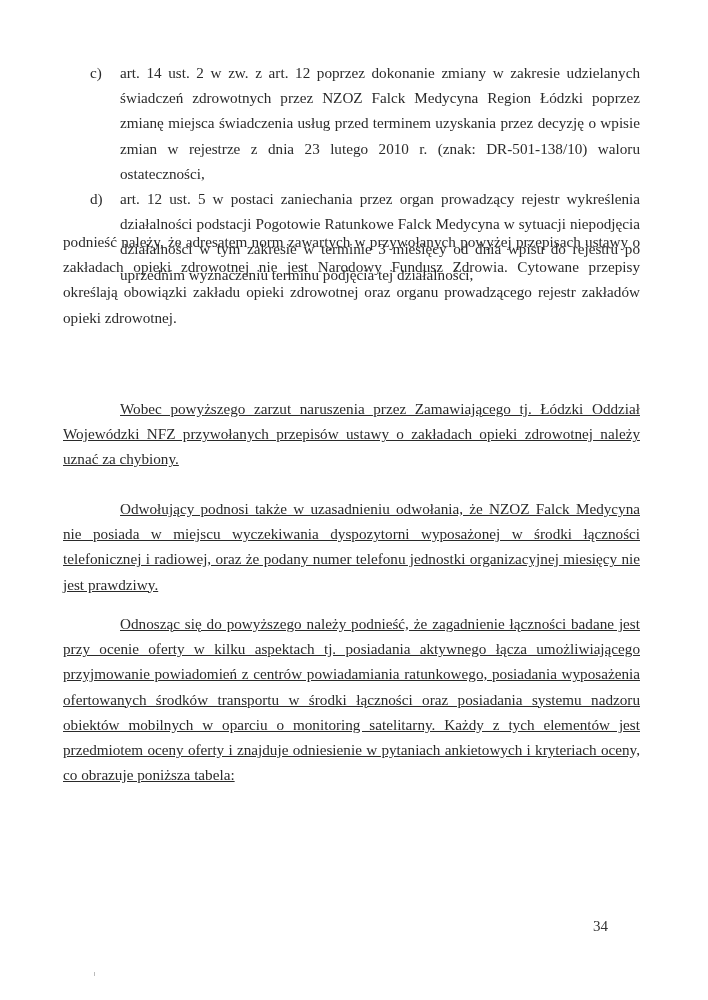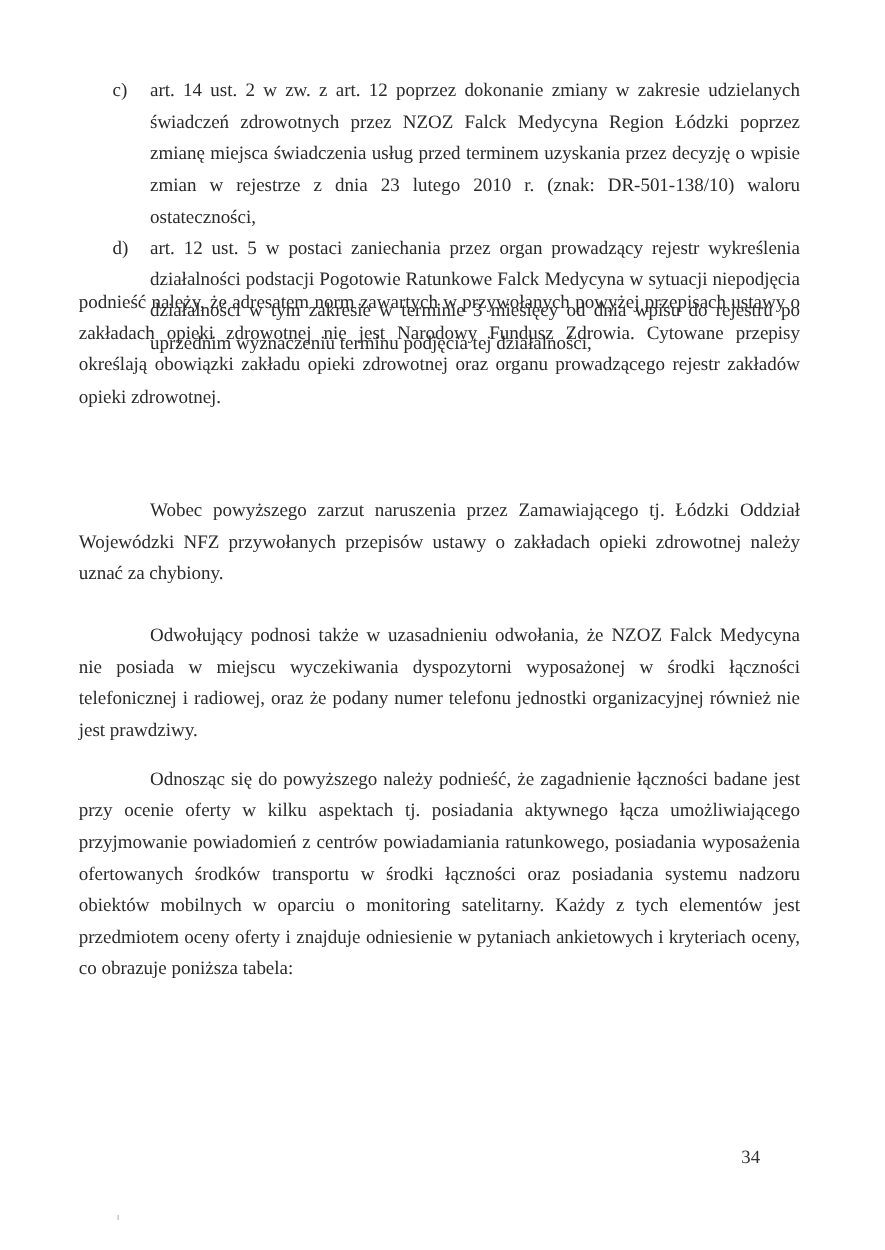--- a/index.html
+++ b/index.html
@@ -5,21 +5,21 @@
   html, body { margin: 0; padding: 0; background: #ffffff; }
   body { width: 708px; height: 1000px; position: relative; overflow: hidden;
          font-family: "Liberation Serif", "DejaVu Serif", serif; color: #2a2a2a; }
   .page { position: absolute; left: 0; top: 0; width: 708px; height: 1000px; }
   .list { position: absolute; left: 90px; width: 550px; top: 60px; }
   .list-item { position: relative; padding-left: 30px; font-size: 15.2px; line-height: 25.2px;
                text-align: justify; }
   .list-item .marker { position: absolute; left: 0; top: 0; }
   .para { position: absolute; left: 63px; width: 577px; font-size: 15.2px; line-height: 25.2px;
           text-align: justify; }
-  .para.indent { text-indent: 57px; }
+  .para.indent { text-indent: 57px; text-decoration: underline; }
   .page-number { position: absolute; left: 593px; top: 918px; font-size: 15px; color: #333; }
   .scan-mark { position: absolute; left: 94px; top: 972px; width: 1px; height: 4px; background: #bbb; }
 </style>
 </head>
 <body>
 
 <div class="page">
 
   <div class="list">
     <div class="list-item">
@@ -29,19 +29,19 @@
     <div class="list-item">
       <span class="marker">d)</span>
       <span>art. 12 ust. 5 w postaci zaniechania przez organ prowadzący rejestr wykreślenia działalności podstacji Pogotowie Ratunkowe Falck Medycyna w sytuacji niepodjęcia działalności w tym zakresie w terminie 3 miesięcy od dnia wpisu do rejestru po uprzednim wyznaczeniu terminu podjęcia tej działalności,</span>
     </div>
   </div>
 
   <p class="para" style="top:229px; margin:0;">podnieść należy, że adresatem norm zawartych w przywołanych powyżej przepisach ustawy o zakładach opieki zdrowotnej nie jest Narodowy Fundusz Zdrowia. Cytowane przepisy określają obowiązki zakładu opieki zdrowotnej oraz organu prowadzącego rejestr zakładów opieki zdrowotnej.</p>
 
   <p class="para indent" style="top:396px; margin:0;">Wobec powyższego zarzut naruszenia przez Zamawiającego tj. Łódzki Oddział Wojewódzki NFZ przywołanych przepisów ustawy o zakładach opieki zdrowotnej należy uznać za chybiony.</p>
 
-  <p class="para indent" style="top:496px; margin:0;">Odwołujący podnosi także w uzasadnieniu odwołania, że NZOZ Falck Medycyna nie posiada w miejscu wyczekiwania dyspozytorni wyposażonej w środki łączności telefonicznej i radiowej, oraz że podany numer telefonu jednostki organizacyjnej również nie jest prawdziwy.</p>
+  <p class="para indent" style="top:496px; margin:0;">Odwołujący podnosi także w uzasadnieniu odwołania, że NZOZ Falck Medycyna nie posiada w miejscu wyczekiwania dyspozytorni wyposażonej w środki łączności telefonicznej i radiowej, oraz że podany numer telefonu jednostki organizacyjnej miesięcy nie jest prawdziwy.</p>
 
   <p class="para indent" style="top:611px; margin:0;">Odnosząc się do powyższego należy podnieść, że zagadnienie łączności badane jest przy ocenie oferty w kilku aspektach tj. posiadania aktywnego łącza umożliwiającego przyjmowanie powiadomień z centrów powiadamiania ratunkowego, posiadania wyposażenia ofertowanych środków transportu w środki łączności oraz posiadania systemu nadzoru obiektów mobilnych w oparciu o monitoring satelitarny. Każdy z tych elementów jest przedmiotem oceny oferty i znajduje odniesienie w pytaniach ankietowych i kryteriach oceny, co obrazuje poniższa tabela:</p>
 
   <div class="page-number">34</div>
   <div class="scan-mark"></div>
 </div>
 
 </body></html>

